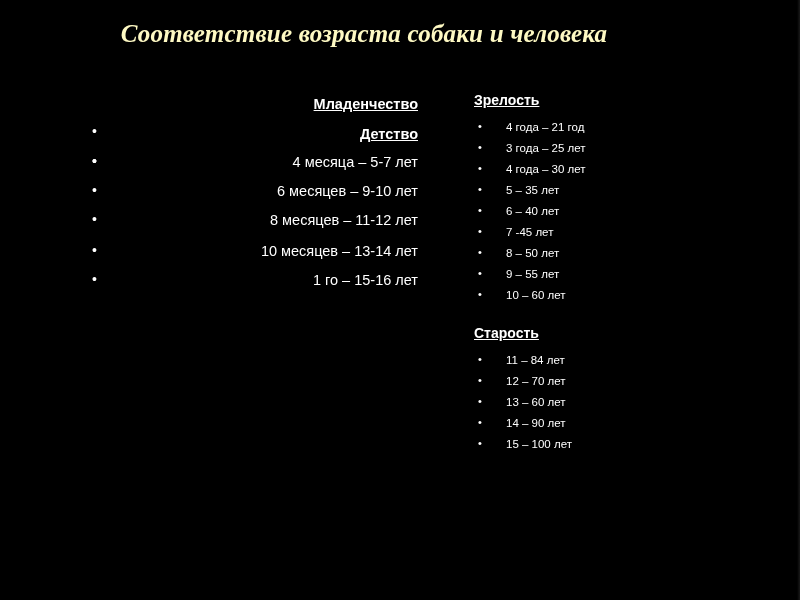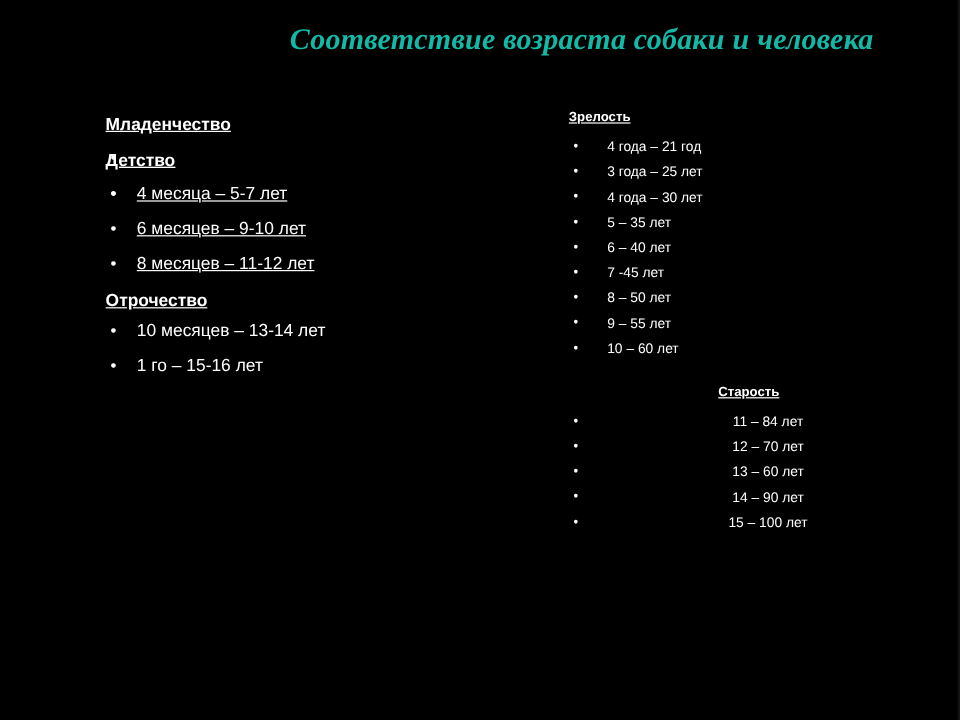--- a/index.html
+++ b/index.html
@@ -18,36 +18,37 @@
     position: relative;
     width: 800px;
     height: 600px;
     background: #000000;
   }
   .slide-title {
     position: absolute;
     left: 0;
     top: 20px;
     width: 728px;
-    text-align: right;
+    text-align: center;
     font-family: "Liberation Serif", serif;
     font-style: italic;
     font-weight: bold;
     font-size: 25px;
     letter-spacing: 0.2px;
-    color: #14b8a6;
+    color: #fef9c3;
     white-space: nowrap;
   }
 
   
   .col-left {
     position: absolute;
     left: 88px;
     top: 96px;
     width: 330px;
+    text-align: right;
   }
   .col-left .group-head {
     font-size: 14.5px;
     font-weight: bold;
     text-decoration: underline;
     color: #ffffff;
     margin: 0 0 9px 0;
   }
   .col-left ul {
     list-style: none;
@@ -67,32 +68,32 @@
     position: absolute;
     left: 4px;
     top: -1px;
     font-size: 14px;
     line-height: 17px;
     color: #ffffff;
   }
   .group-left {
     margin-bottom: 14px;
   }
-  .group-left.g2 { margin-top: 2px; text-decoration: underline; }
+  .group-left.g2 { margin-top: 2px; }
   .group-left.g3 { margin-top: 2px; }
 
   
   .col-right {
     position: absolute;
     left: 474px;
     top: 92px;
     width: 300px;
   }
   .col-right .group-head {
-    font-size: 11px;
+    font-size: 14px;
     font-weight: bold;
     text-decoration: underline;
     color: #ffffff;
     margin: 0 0 13px 0;
   }
   .col-right ul {
     list-style: none;
     margin: 0;
     padding: 0;
   }
@@ -108,21 +109,20 @@
   .col-right li .bullet {
     position: absolute;
     left: 4px;
     top: -1px;
     font-size: 11px;
     line-height: 13px;
     color: #ffffff;
   }
   .group-right.g2 {
     margin-top: 23px;
-    text-align: center;
   }
 
   
   .edge-sliver {
     position: absolute;
     right: 0;
     top: 0;
     width: 3px;
     height: 600px;
     background: linear-gradient(to right, rgba(255,255,255,0.00), rgba(255,255,255,0.10));
@@ -161,21 +161,20 @@
           <span>6 месяцев – 9-10 лет</span>
         </li>
         <li>
           <span class="bullet">•</span>
           <span>8 месяцев – 11-12 лет</span>
         </li>
       </ul>
     </div>
 
     <div class="group-left g3">
-      <div class="group-head">Отрочество</div>
       <ul>
         <li>
           <span class="bullet">•</span>
           <span>10 месяцев – 13-14 лет</span>
         </li>
         <li>
           <span class="bullet">•</span>
           <span>1 го – 15-16 лет</span>
         </li>
       </ul>

